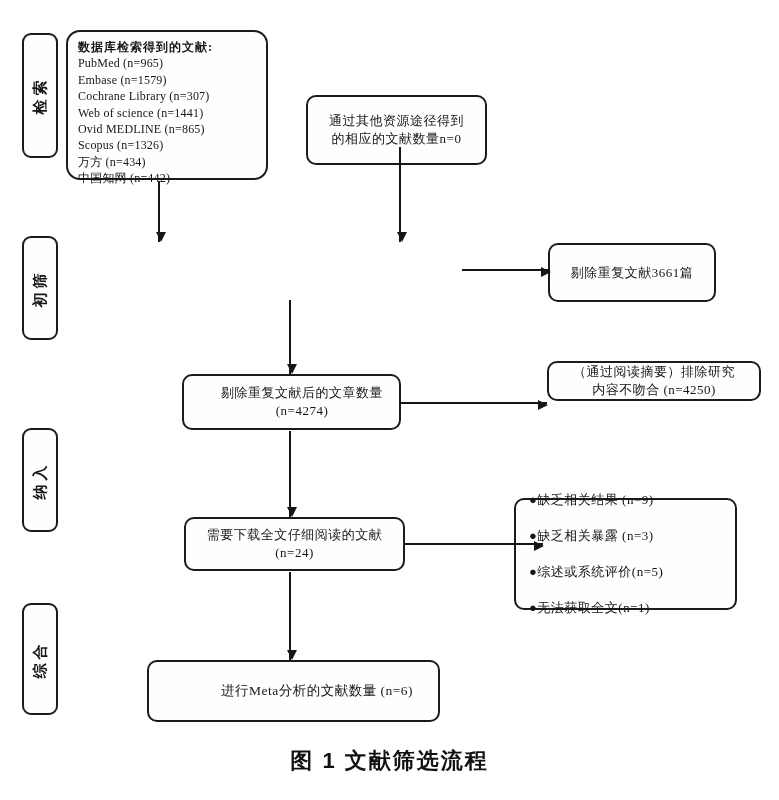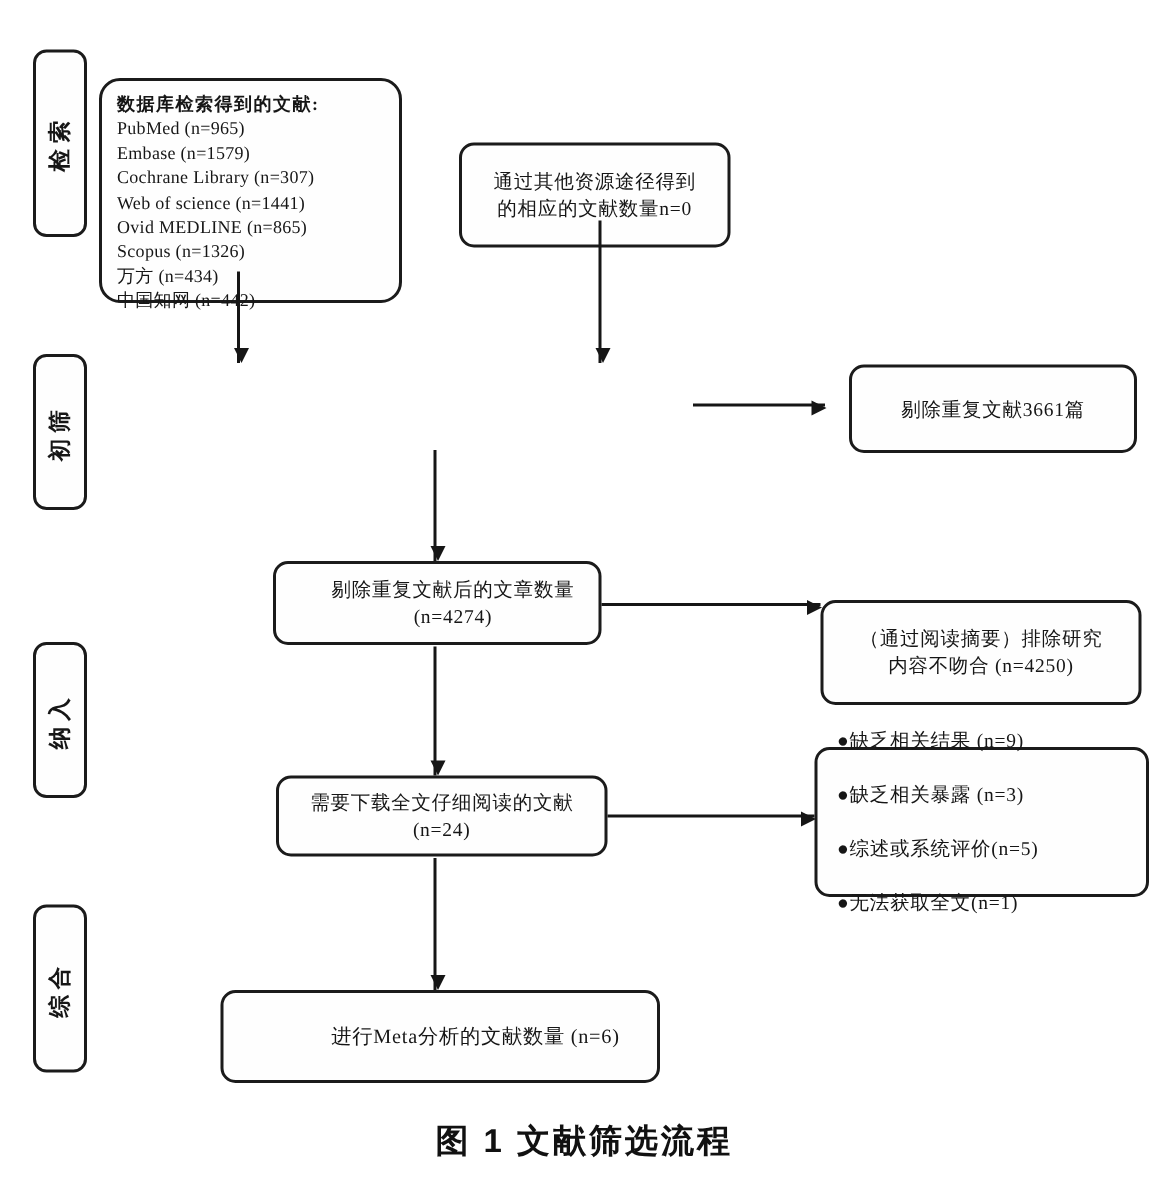--- a/index.html
+++ b/index.html
@@ -20,21 +20,21 @@
     box-sizing:border-box;
     display:flex;
     flex-direction:column;
     align-items:center;
     justify-content:center;
     text-align:center;
     font-size:13px;
     line-height:1.35;
     letter-spacing:0.5px;
   }
-  .node.big-radius{border-radius:14px;margin-top:22px;}
+  .node.big-radius{border-radius:14px;}
   
   .stage{
     position:absolute;
     border:2.5px solid #1b1b1b;
     border-radius:9px;
     background:#fefefe;
     box-sizing:border-box;
     display:flex;align-items:center;justify-content:center;
   }
   .stage .vtext{
@@ -127,40 +127,40 @@
     <div>万方 (n=434)</div>
     <div>中国知网 (n=442)</div>
   </div>
 
   <div class="node" style="left:306px;top:76px;width:181px;height:70px;margin-top:19px;">
     <div>通过其他资源途径得到</div>
     <div>的相应的文献数量n=0</div>
   </div>
 
 
-  <div class="node" style="left:566px;top:243px;width:192px;height:59px;">
+  <div class="node" style="left:548px;top:243px;width:168px;height:59px;">
     <div>剔除重复文献3661篇</div>
   </div>
 
   <div class="node" style="left:182px;top:374px;width:219px;height:56px;padding-left:21px;">
     <div>剔除重复文献后的文章数量</div>
     <div>(n=4274)</div>
   </div>
 
-  <div class="node" style="left:547px;top:400px;width:214px;height:70px;">
+  <div class="node" style="left:547px;top:361px;width:214px;height:40px;">
     <div>（通过阅读摘要）排除研究</div>
     <div>内容不吻合 (n=4250)</div>
   </div>
 
   <div class="node" style="left:184px;top:517px;width:221px;height:54px;">
     <div>需要下载全文仔细阅读的文献</div>
     <div>(n=24)</div>
   </div>
 
-  <div class="node bullets" style="left:543px;top:498px;width:223px;height:100px;gap:16px;">
+  <div class="node bullets" style="left:514px;top:498px;width:223px;height:112px;gap:16px;">
     <div>●缺乏相关结果 (n=9)</div>
     <div>●缺乏相关暴露 (n=3)</div>
     <div>●综述或系统评价(n=5)</div>
     <div>●无法获取全文(n=1)</div>
   </div>
 
   <div class="node" style="left:147px;top:660px;width:293px;height:62px;font-size:13.5px;padding-left:47px;">
     <div>进行Meta分析的文献数量 (n=6)</div>
   </div>
 

